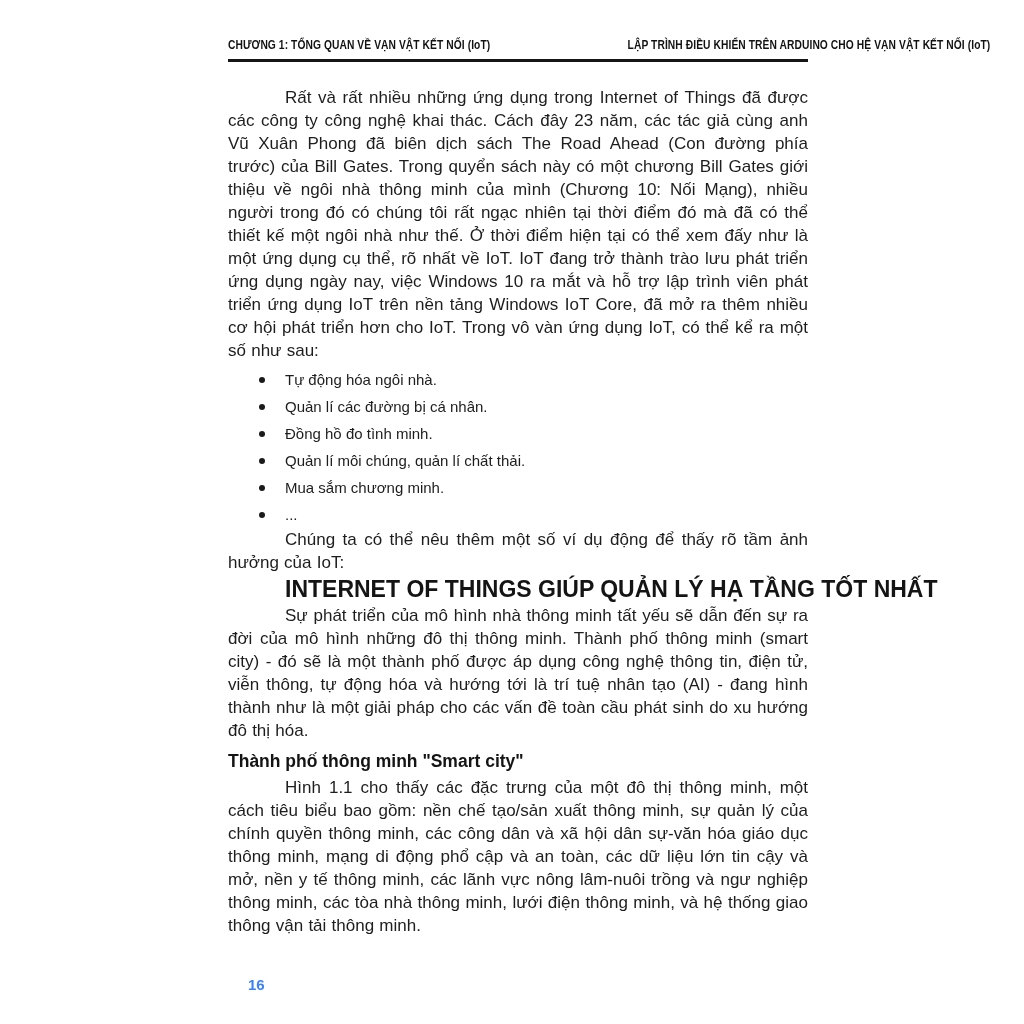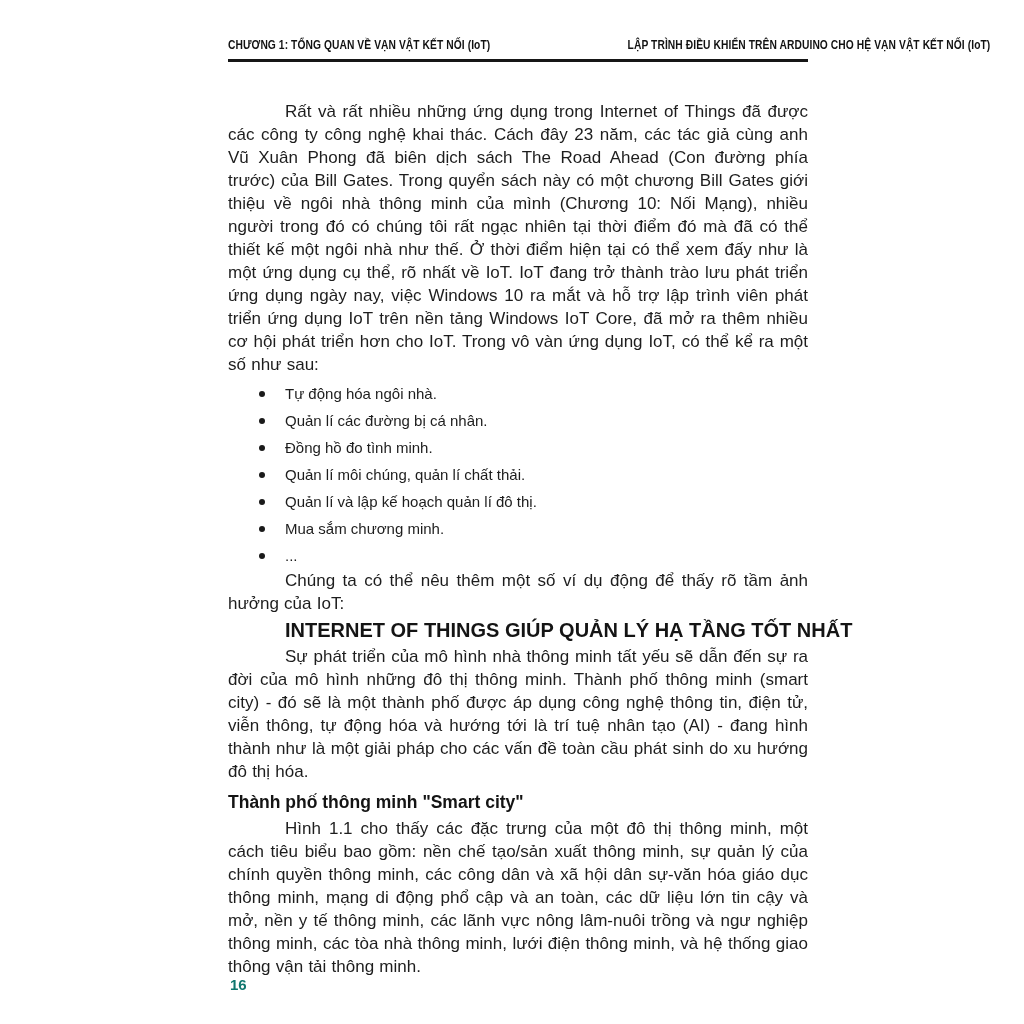--- a/index.html
+++ b/index.html
@@ -47,21 +47,21 @@
   .hdr.right { transform: scaleX(0.82); transform-origin: right center; }
   
   .para {
     margin: 0;
     font-size: 17px;
     line-height: 23px;
     text-align: justify;
     text-indent: 57px;
     word-spacing: 0.5px;
   }
-  .para.first { margin-top: 38px; }
+  .para.first { margin-top: 24px; }
   .bullets {
     list-style: none;
     margin: 4px 0 0 0;
     padding: 0;
   }
   .bullets li {
     position: relative;
     padding-left: 57px;
     font-size: 15px;
     line-height: 27px;
@@ -70,62 +70,61 @@
     position: absolute;
     left: 31px;
     top: 11px;
     width: 6px;
     height: 6px;
     border-radius: 50%;
     background: #1a1a1a;
   }
   .heading {
     margin: 3px 0;
-    font-size: 20px;
+    font-size: 23px;
     font-weight: 700;
     line-height: 24px;
     text-indent: 57px;
     color: #141414;
     white-space: nowrap;
   }
   .subheading {
     margin: 7px 0 3px 0;
     font-size: 17.5px;
     font-weight: 700;
     line-height: 24px;
     color: #141414;
   }
   .page-number {
     position: absolute;
-    left: 230px;
+    left: 248px;
     top: 976px;
     font-size: 15px;
     font-weight: 700;
-    color: #0f766e;
+    color: #3b82f6;
   }
 </style>
 </head>
 <body>
 
 <div class="page">
   <div class="content">
 
     <div class="header-row">
       <span class="hdr left">CHƯƠNG 1: TỔNG QUAN VỀ VẠN VẬT KẾT NỐI (IoT)</span>
       <span class="hdr right">LẬP TRÌNH ĐIỀU KHIỂN TRÊN ARDUINO CHO HỆ VẠN VẬT KẾT NỐI (IoT)</span>
     </div>
 
     <p class="para first">Rất và rất nhiều những ứng dụng trong Internet of Things đã được các công ty công nghệ khai thác. Cách đây 23 năm, các tác giả cùng anh Vũ Xuân Phong đã biên dịch sách The Road Ahead (Con đường phía trước) của Bill Gates. Trong quyển sách này có một chương Bill Gates giới thiệu về ngôi nhà thông minh của mình (Chương 10: Nối Mạng), nhiều người trong đó có chúng tôi rất ngạc nhiên tại thời điểm đó mà đã có thể thiết kế một ngôi nhà như thế. Ở thời điểm hiện tại có thể xem đấy như là một ứng dụng cụ thể, rõ nhất về IoT. IoT đang trở thành trào lưu phát triển ứng dụng ngày nay, việc Windows 10 ra mắt và hỗ trợ lập trình viên phát triển ứng dụng IoT trên nền tảng Windows IoT Core, đã mở ra thêm nhiều cơ hội phát triển hơn cho IoT. Trong vô vàn ứng dụng IoT, có thể kể ra một số như sau:</p>
 
     <ul class="bullets">
       <li><span class="dot"></span><span>Tự động hóa ngôi nhà.</span></li>
       <li><span class="dot"></span><span>Quản lí các đường bị cá nhân.</span></li>
       <li><span class="dot"></span><span>Đồng hồ đo tình minh.</span></li>
       <li><span class="dot"></span><span>Quản lí môi chúng, quản lí chất thải.</span></li>
-      <li><span class="dot"></span><span>Quản lí và lập kế hoạch quản lí đô thị.</span></li>
       <li><span class="dot"></span><span>Mua sắm chương minh.</span></li>
       <li><span class="dot"></span><span>...</span></li>
     </ul>
 
     <p class="para">Chúng ta có thể nêu thêm một số ví dụ động để thấy rõ tầm ảnh hưởng của IoT:</p>
 
     <p class="heading">INTERNET OF THINGS GIÚP QUẢN LÝ HẠ TẦNG TỐT NHẤT</p>
 
     <p class="para">Sự phát triển của mô hình nhà thông minh tất yếu sẽ dẫn đến sự ra đời của mô hình những đô thị thông minh. Thành phố thông minh (smart city) - đó sẽ là một thành phố được áp dụng công nghệ thông tin, điện tử, viễn thông, tự động hóa và hướng tới là trí tuệ nhân tạo (AI) - đang hình thành như là một giải pháp cho các vấn đề toàn cầu phát sinh do xu hướng đô thị hóa.</p>
 

